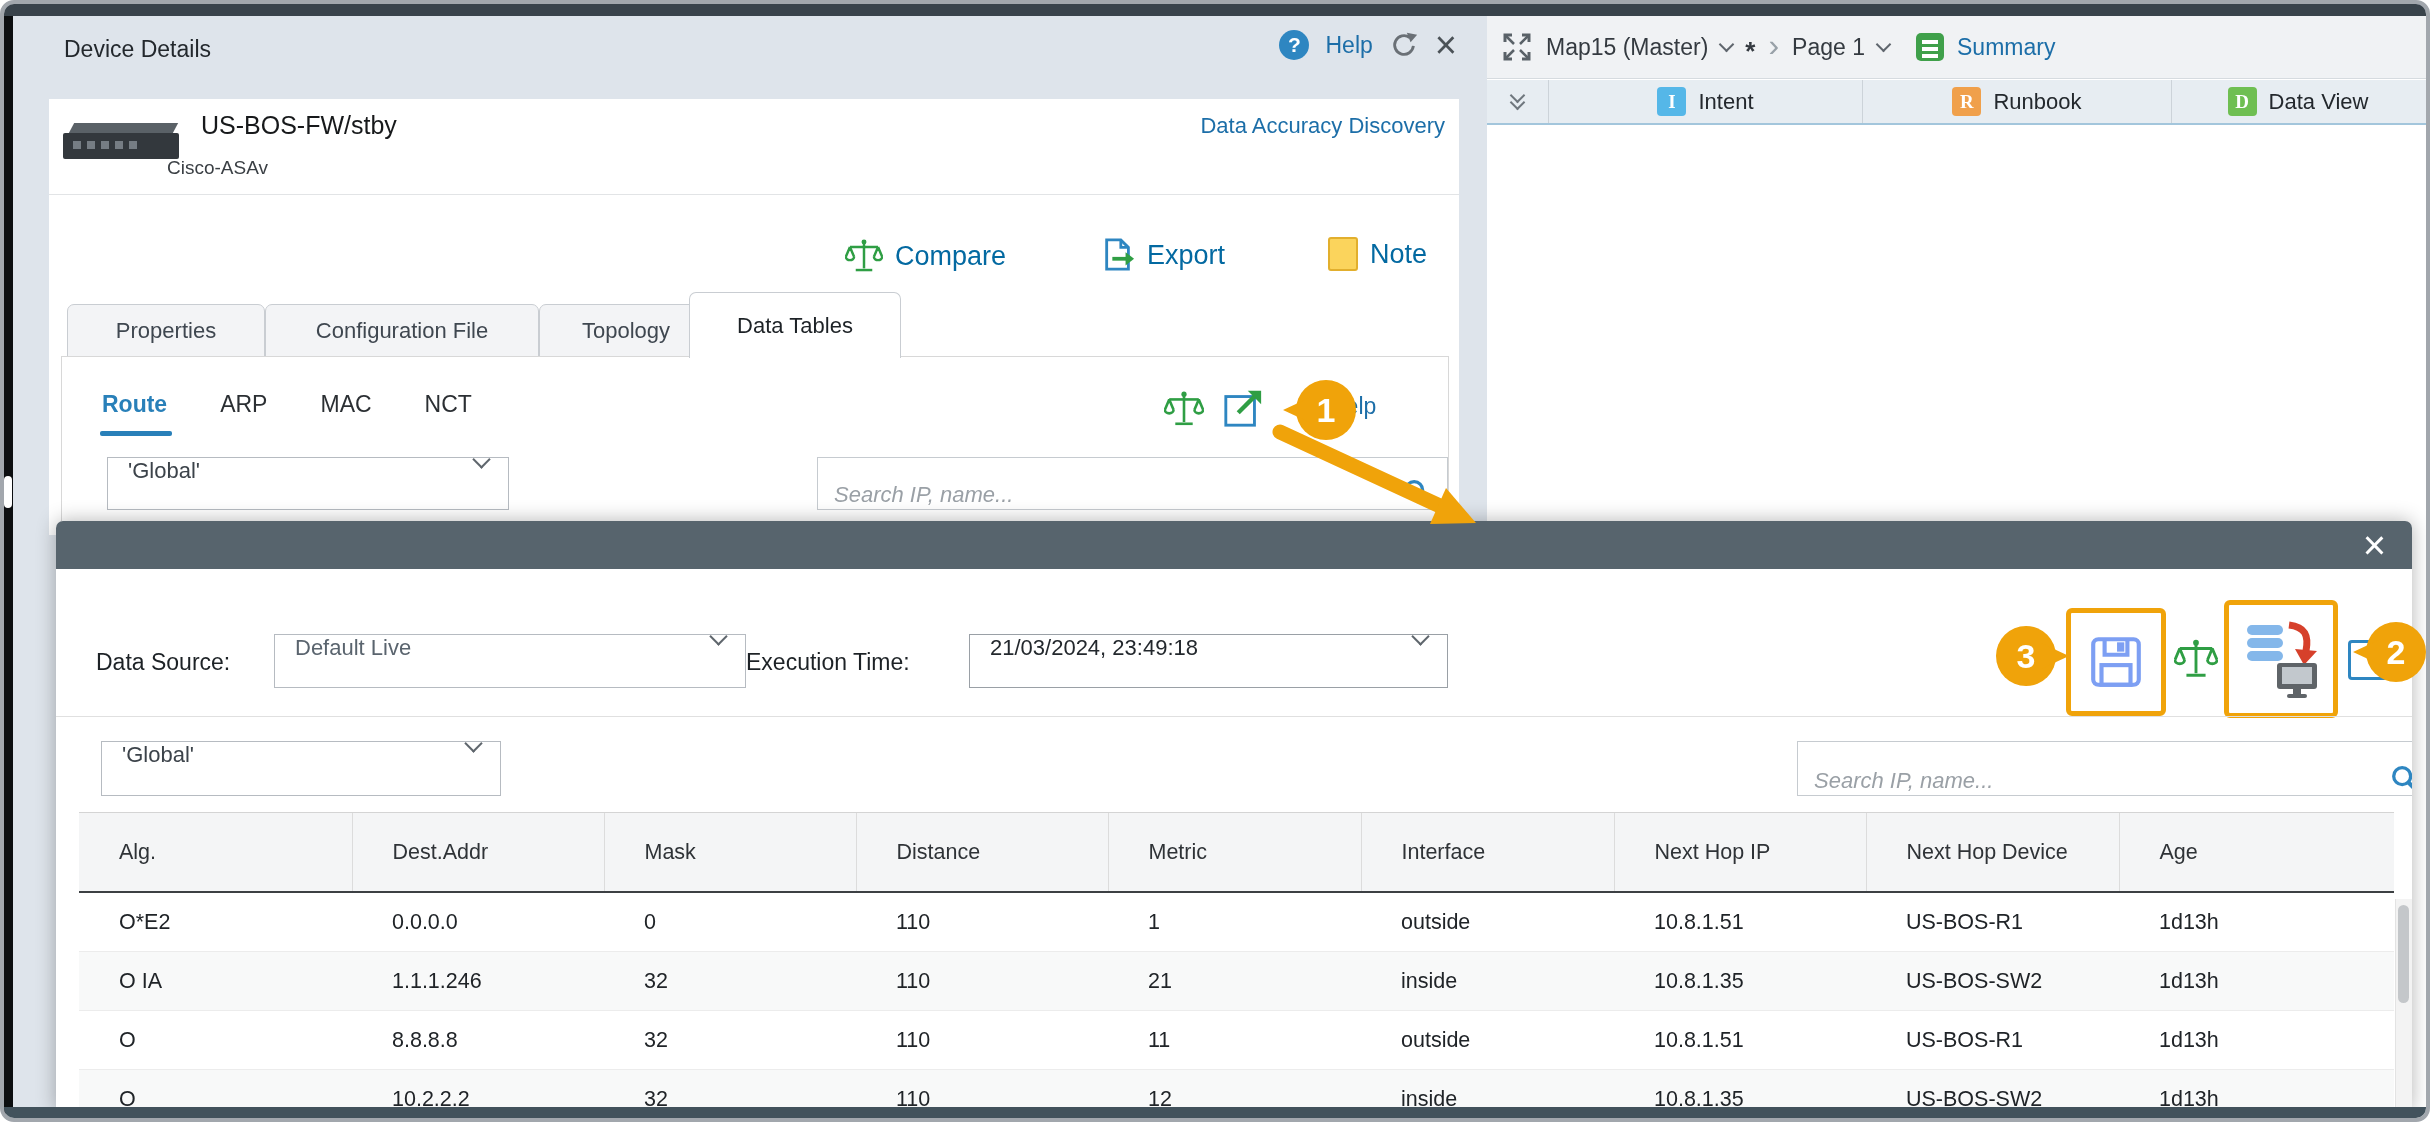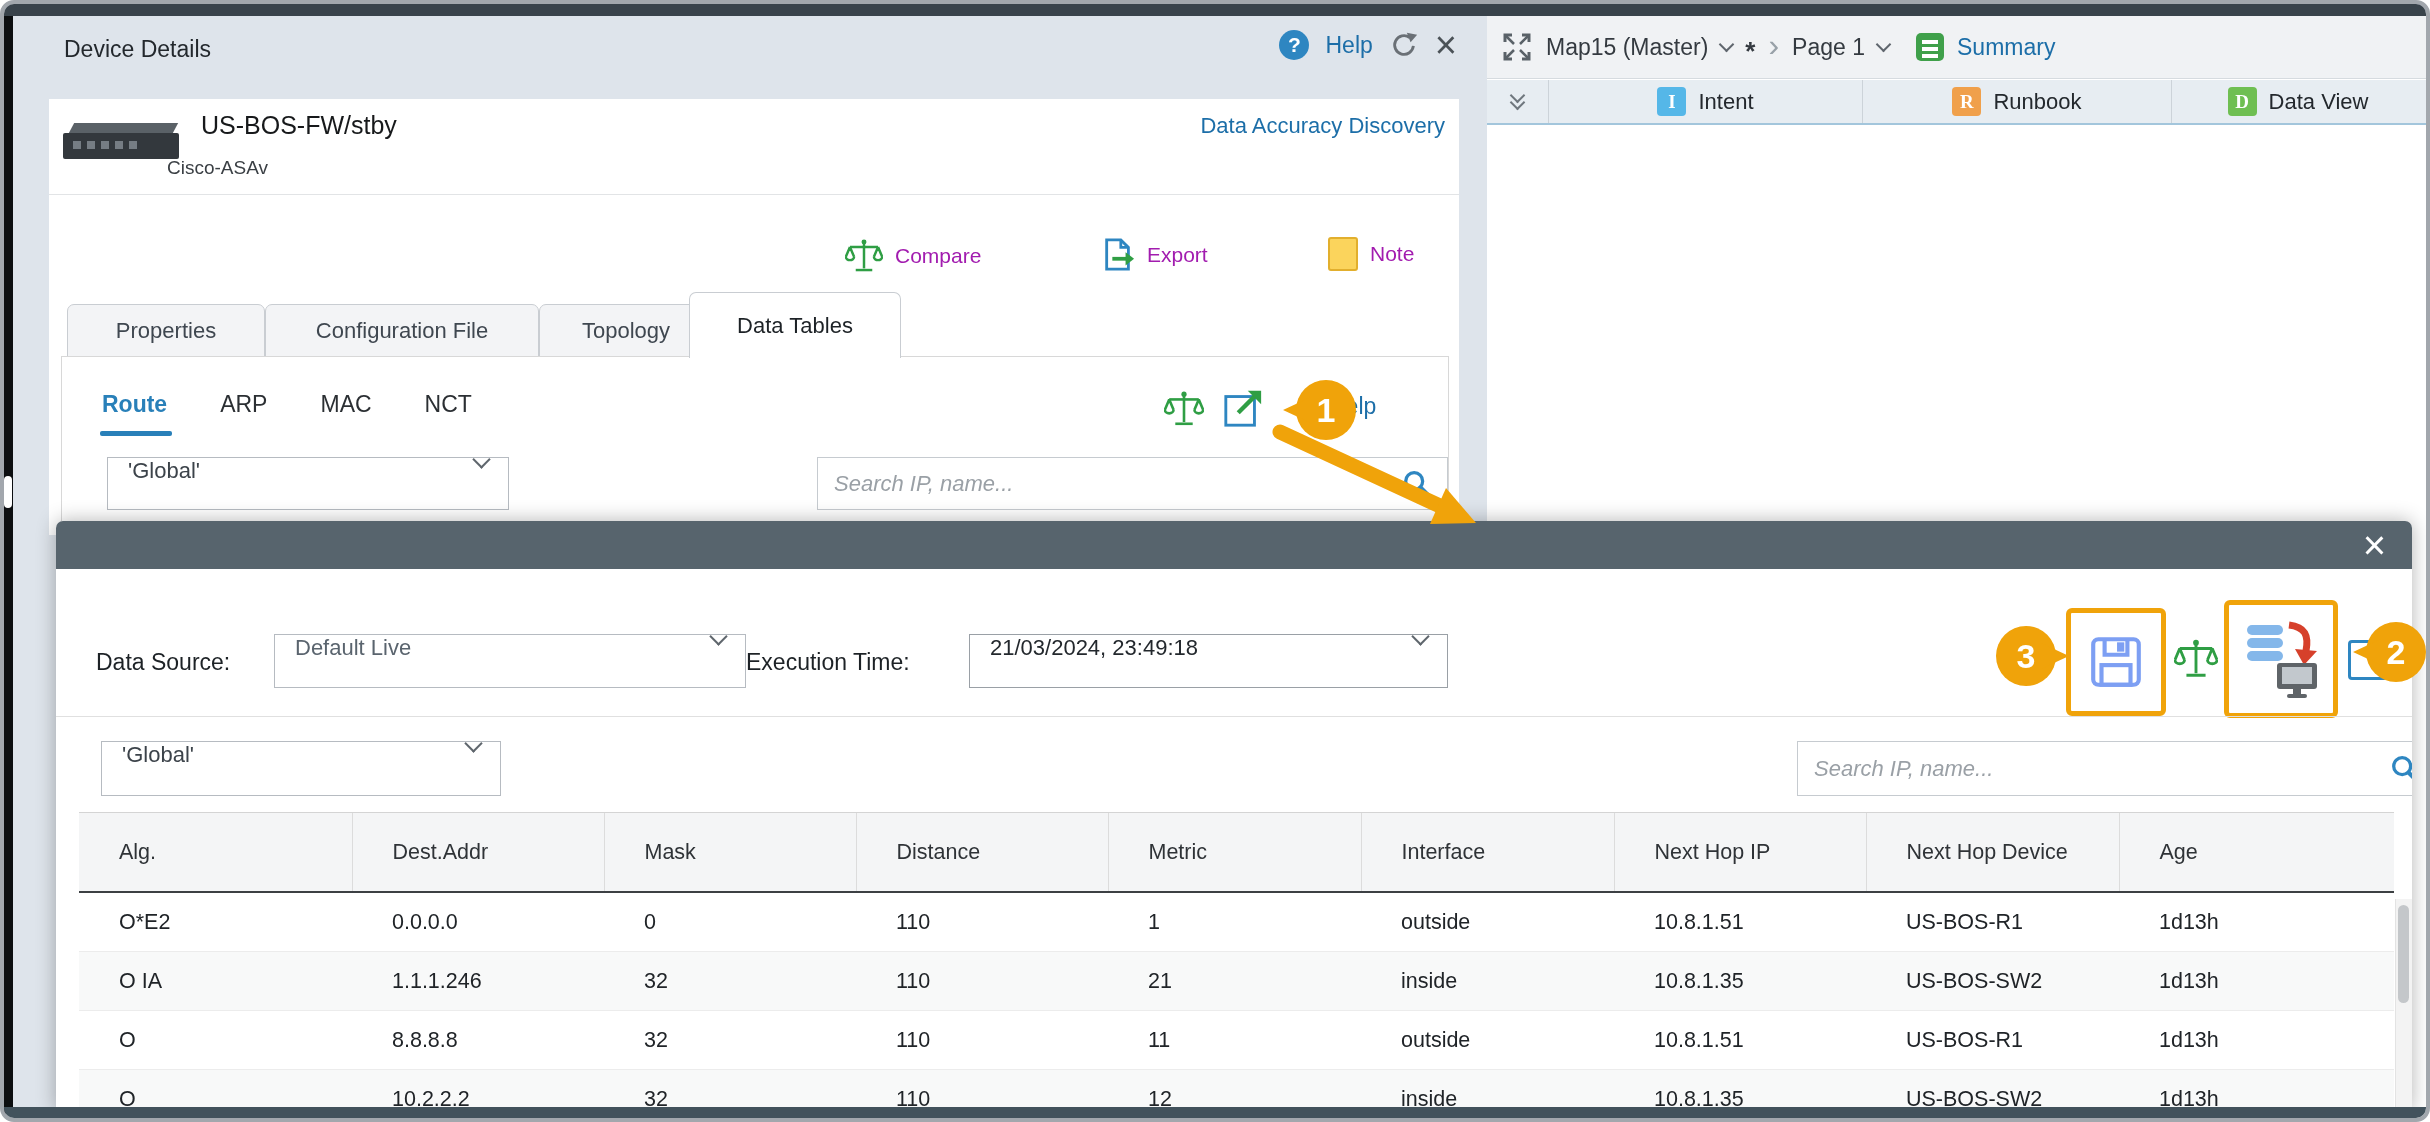--- a/index.html
+++ b/index.html
@@ -20,33 +20,33 @@
   .x-close{font-size:38px;color:#4b5257;font-weight:300;line-height:28px;cursor:pointer;}
   .card{position:absolute;left:36px;top:83px;width:1410px;height:436px;background:#fff;}
   .dev-img{position:absolute;left:14px;top:22px;width:116px;height:46px;}
   .dev-img .chassis{position:absolute;left:0;top:12px;width:116px;height:26px;background:#33383d;border-radius:2px;}
   .dev-img .topface{position:absolute;left:8px;top:2px;width:104px;height:12px;background:#5a6167;transform:skewX(-28deg);}
   .dev-img .ports{position:absolute;left:10px;top:20px;width:70px;height:8px;background:repeating-linear-gradient(90deg,#767d84 0 8px,#33383d 8px 14px);}
   .dev-name{position:absolute;left:118px;top:12px;font-size:25px;font-weight:normal;color:#17191b;margin-left:34px;}
   .dev-model{position:absolute;left:118px;top:58px;font-size:19px;color:#3a3f44;}
   .acc-link{position:absolute;right:14px;top:14px;font-size:22px;color:#1C6EA8;cursor:pointer;}
   .card-div{position:absolute;left:0;top:95px;width:1410px;height:1px;background:#e2e4e6;}
-  .action{position:absolute;display:flex;align-items:center;gap:12px;font-size:21px;color:#a21caf;cursor:pointer;}
+  .action{position:absolute;display:flex;align-items:center;gap:12px;font-size:27px;color:#0369a1;cursor:pointer;}
   .tab{position:absolute;top:205px;height:52px;background:#F3F4F6;border:1px solid #C9CDD2;border-radius:7px 7px 0 0;display:flex;align-items:center;justify-content:center;font-size:22px;color:#3F4750;z-index:2;cursor:pointer;}
   .tab.active{top:193px;height:65px;background:#fff;border-bottom:none;color:#1d2226;z-index:4;}
   .tabpanel{position:absolute;left:12px;top:257px;width:1386px;height:179px;background:#fff;border:1px solid #D8D8D8;border-bottom:none;z-index:3;}
   .subtabs{position:absolute;left:40px;top:34px;display:flex;gap:53px;font-size:23px;color:#2b2f33;}
   .subtab{cursor:pointer;}
   .subtab.active{color:#2980B9;font-weight:bold;}
   .sub-underline{position:absolute;left:38px;top:74px;width:72px;height:5px;background:#2980B9;border-radius:2px;}
   .note-icon{width:26px;height:30px;background:#FBD45C;border:2px solid #E2AF2D;border-radius:3px;position:relative;}
   .sel{background:#fff;border:1px solid #B6BBC1;display:flex;align-items:flex-start;justify-content:space-between;padding:0 20px;font-size:22px;color:#3C434A;cursor:pointer;}
   .chev{display:inline-block;width:11px;height:11px;border-right:2.5px solid #5F666D;border-bottom:2.5px solid #5F666D;transform:rotate(45deg);margin-top:-5px;}
   .chev.sm{width:9px;height:9px;}
-  .searchbox{background:#fff;border:1px solid #C6CBD0;display:flex;align-items:center;padding:0 14px;gap:10px;}
+  .searchbox{background:#fff;border:1px solid #C6CBD0;display:flex;align-items:flex-end;padding:0 14px;gap:10px;}
   .searchbox input{border:none;outline:none;flex:1;font-style:italic;font-size:22px;color:#444;font-family:"Liberation Sans",sans-serif;background:transparent;}
   .searchbox input::placeholder{color:#9AA0A6;font-style:italic;}
 
   
   .right-panel{position:absolute;left:1483px;top:12px;width:939px;height:1102px;background:#fff;}
   .map-header{position:absolute;left:0;top:0;width:939px;height:63px;background:#F0F2F4;border-bottom:1px solid #D6DBDF;display:flex;align-items:center;padding-left:14px;gap:13px;box-sizing:border-box;}
   .map-title{font-size:23px;color:#343A40;}
   .star{font-size:26px;font-weight:bold;color:#343A40;margin-top:8px;}
   .crumb-sep{font-size:32px;color:#98A1A8;font-weight:300;margin-top:-4px;}
   .sum-icon{width:28px;height:28px;background:#3FA04A;border-radius:5px;position:relative;}

